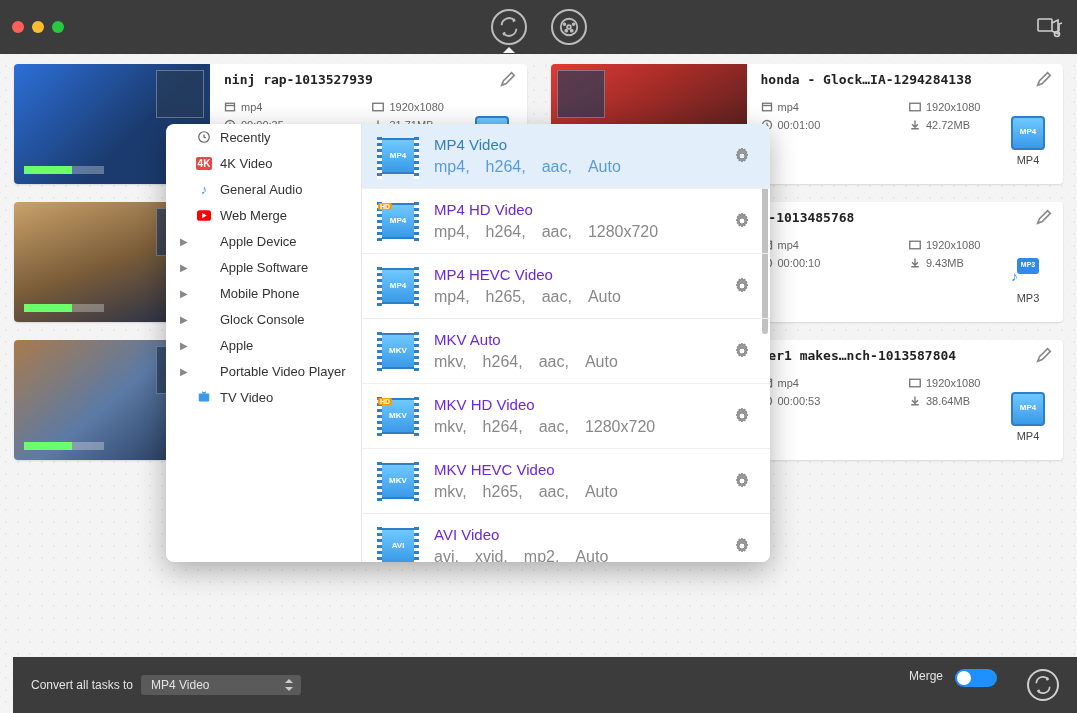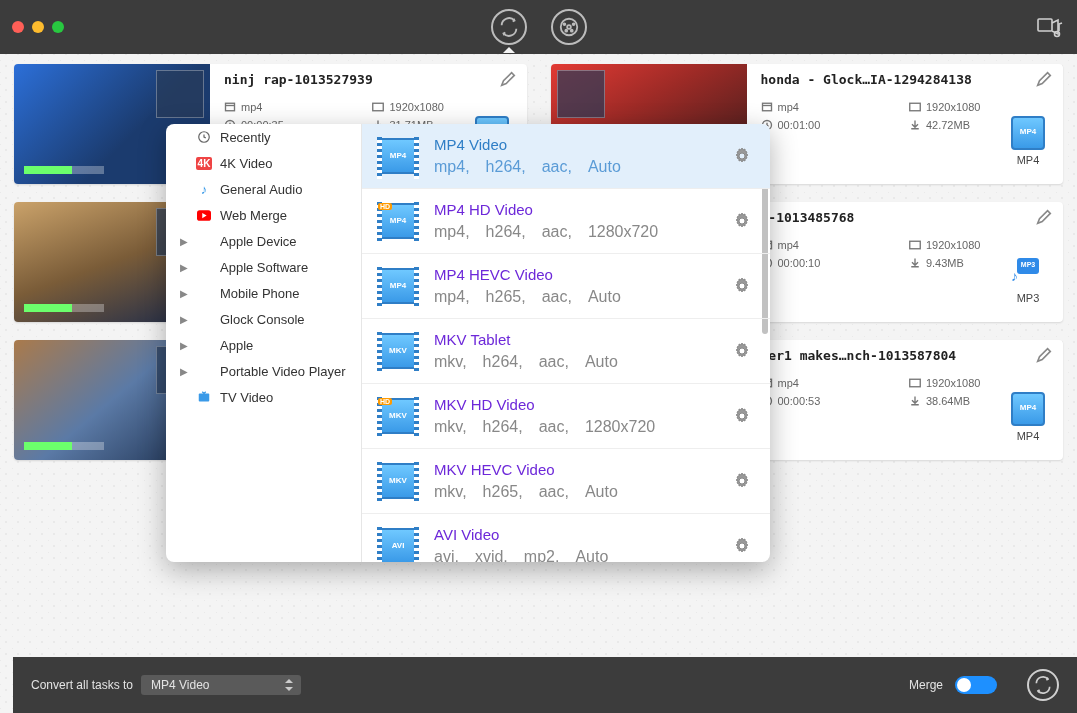--- a/index.html
+++ b/index.html
@@ -72,21 +72,21 @@
   .scrollthumb{ position:absolute; right:2px; top:10px; width:6px; height:200px; background:#c1c1c1; border-radius:3px;}
 
   
   .footer{ position:absolute; bottom:0; left:13px; right:0; height:56px; background:#3c3c3c; display:flex; align-items:center; padding:0 18px; color:#e3e3e3; font-size:12px; z-index:3;}
   .select{ background:#5a5a5a; border-radius:3px; padding:3px 24px 3px 10px; margin-left:8px; font-size:12px; position:relative; min-width:160px;}
   .select::after{content:"";position:absolute;right:8px;top:4px;width:0;height:0;border-left:4px solid transparent;border-right:4px solid transparent;border-bottom:4px solid #ccc;}
   .select::before{content:"";position:absolute;right:8px;bottom:4px;width:0;height:0;border-left:4px solid transparent;border-right:4px solid transparent;border-top:4px solid #ccc;}
   .select.folder{min-width:150px;padding-left:28px;}
   .select.folder .folic{position:absolute;left:8px;top:3px;font-size:11px;color:#aaa;}
   .output{ margin-left:auto; margin-right:auto; position:absolute; left:50%; transform:translateX(-50%); display:flex; align-items:center;}
-  .merge{ margin-left:auto; display:flex; align-items:center; gap:12px;}
+  .merge{ margin-left:auto; display:flex; align-items:flex-start; gap:12px;}
   .toggle{ width:42px; height:18px; background:#1e90ff; border-radius:9px; position:relative;}
   .toggle::after{content:"";position:absolute;left:2px;top:2px;width:14px;height:14px;background:#fff;border-radius:50%;}
   .go{ width:32px;height:32px;border:2px solid #cfcfcf;border-radius:50%;margin-left:18px;display:flex;align-items:center;justify-content:center;}
 </style>
 </head>
 <body>
 <div class="pattern"></div>
 
 <div class="titlebar">
   <div class="traffic">
@@ -448,21 +448,21 @@
         </div>
         <div class="gear"><svg viewBox="0 0 16 16" width="16" height="16">
             <path d="M8 5a3 3 0 100 6 3 3 0 000-6zM8 0l1 2 2-1 0 2 2 1-1 2 2 1-2 1 1 2-2 1 0 2-2-1-1 2-1-2-2 1 0-2-2-1 1-2-2-1 2-1-1-2 2-1 0-2 2 1z" fill="#999"></path>
           </svg></div>
       </div>
       <div class="fmtrow">
         <div class="fic">
           <div class="ficlbl">MKV</div>
         </div>
         <div class="info">
-          <div class="name">MKV Tablet</div>
+          <div class="name">MKV Auto</div>
           <div class="detail"><span>mkv,</span><span>h264,</span><span>aac,</span><span>Auto</span></div>
         </div>
         <div class="gear"><svg viewBox="0 0 16 16" width="16" height="16">
             <path d="M8 5a3 3 0 100 6 3 3 0 000-6zM8 0l1 2 2-1 0 2 2 1-1 2 2 1-2 1 1 2-2 1 0 2-2-1-1 2-1-2-2 1 0-2-2-1 1-2-2-1 2-1-1-2 2-1 0-2 2 1z" fill="#999"></path>
           </svg></div>
       </div>
       <div class="fmtrow">
         <div class="fic">
           <div style="position:absolute;left:-2px;top:-2px;background:#ff9a00;color:#fff;font-size:7px;font-weight:bold;padding:0 2px;border-radius:2px">HD</div>
           <div class="ficlbl">MKV</div>

